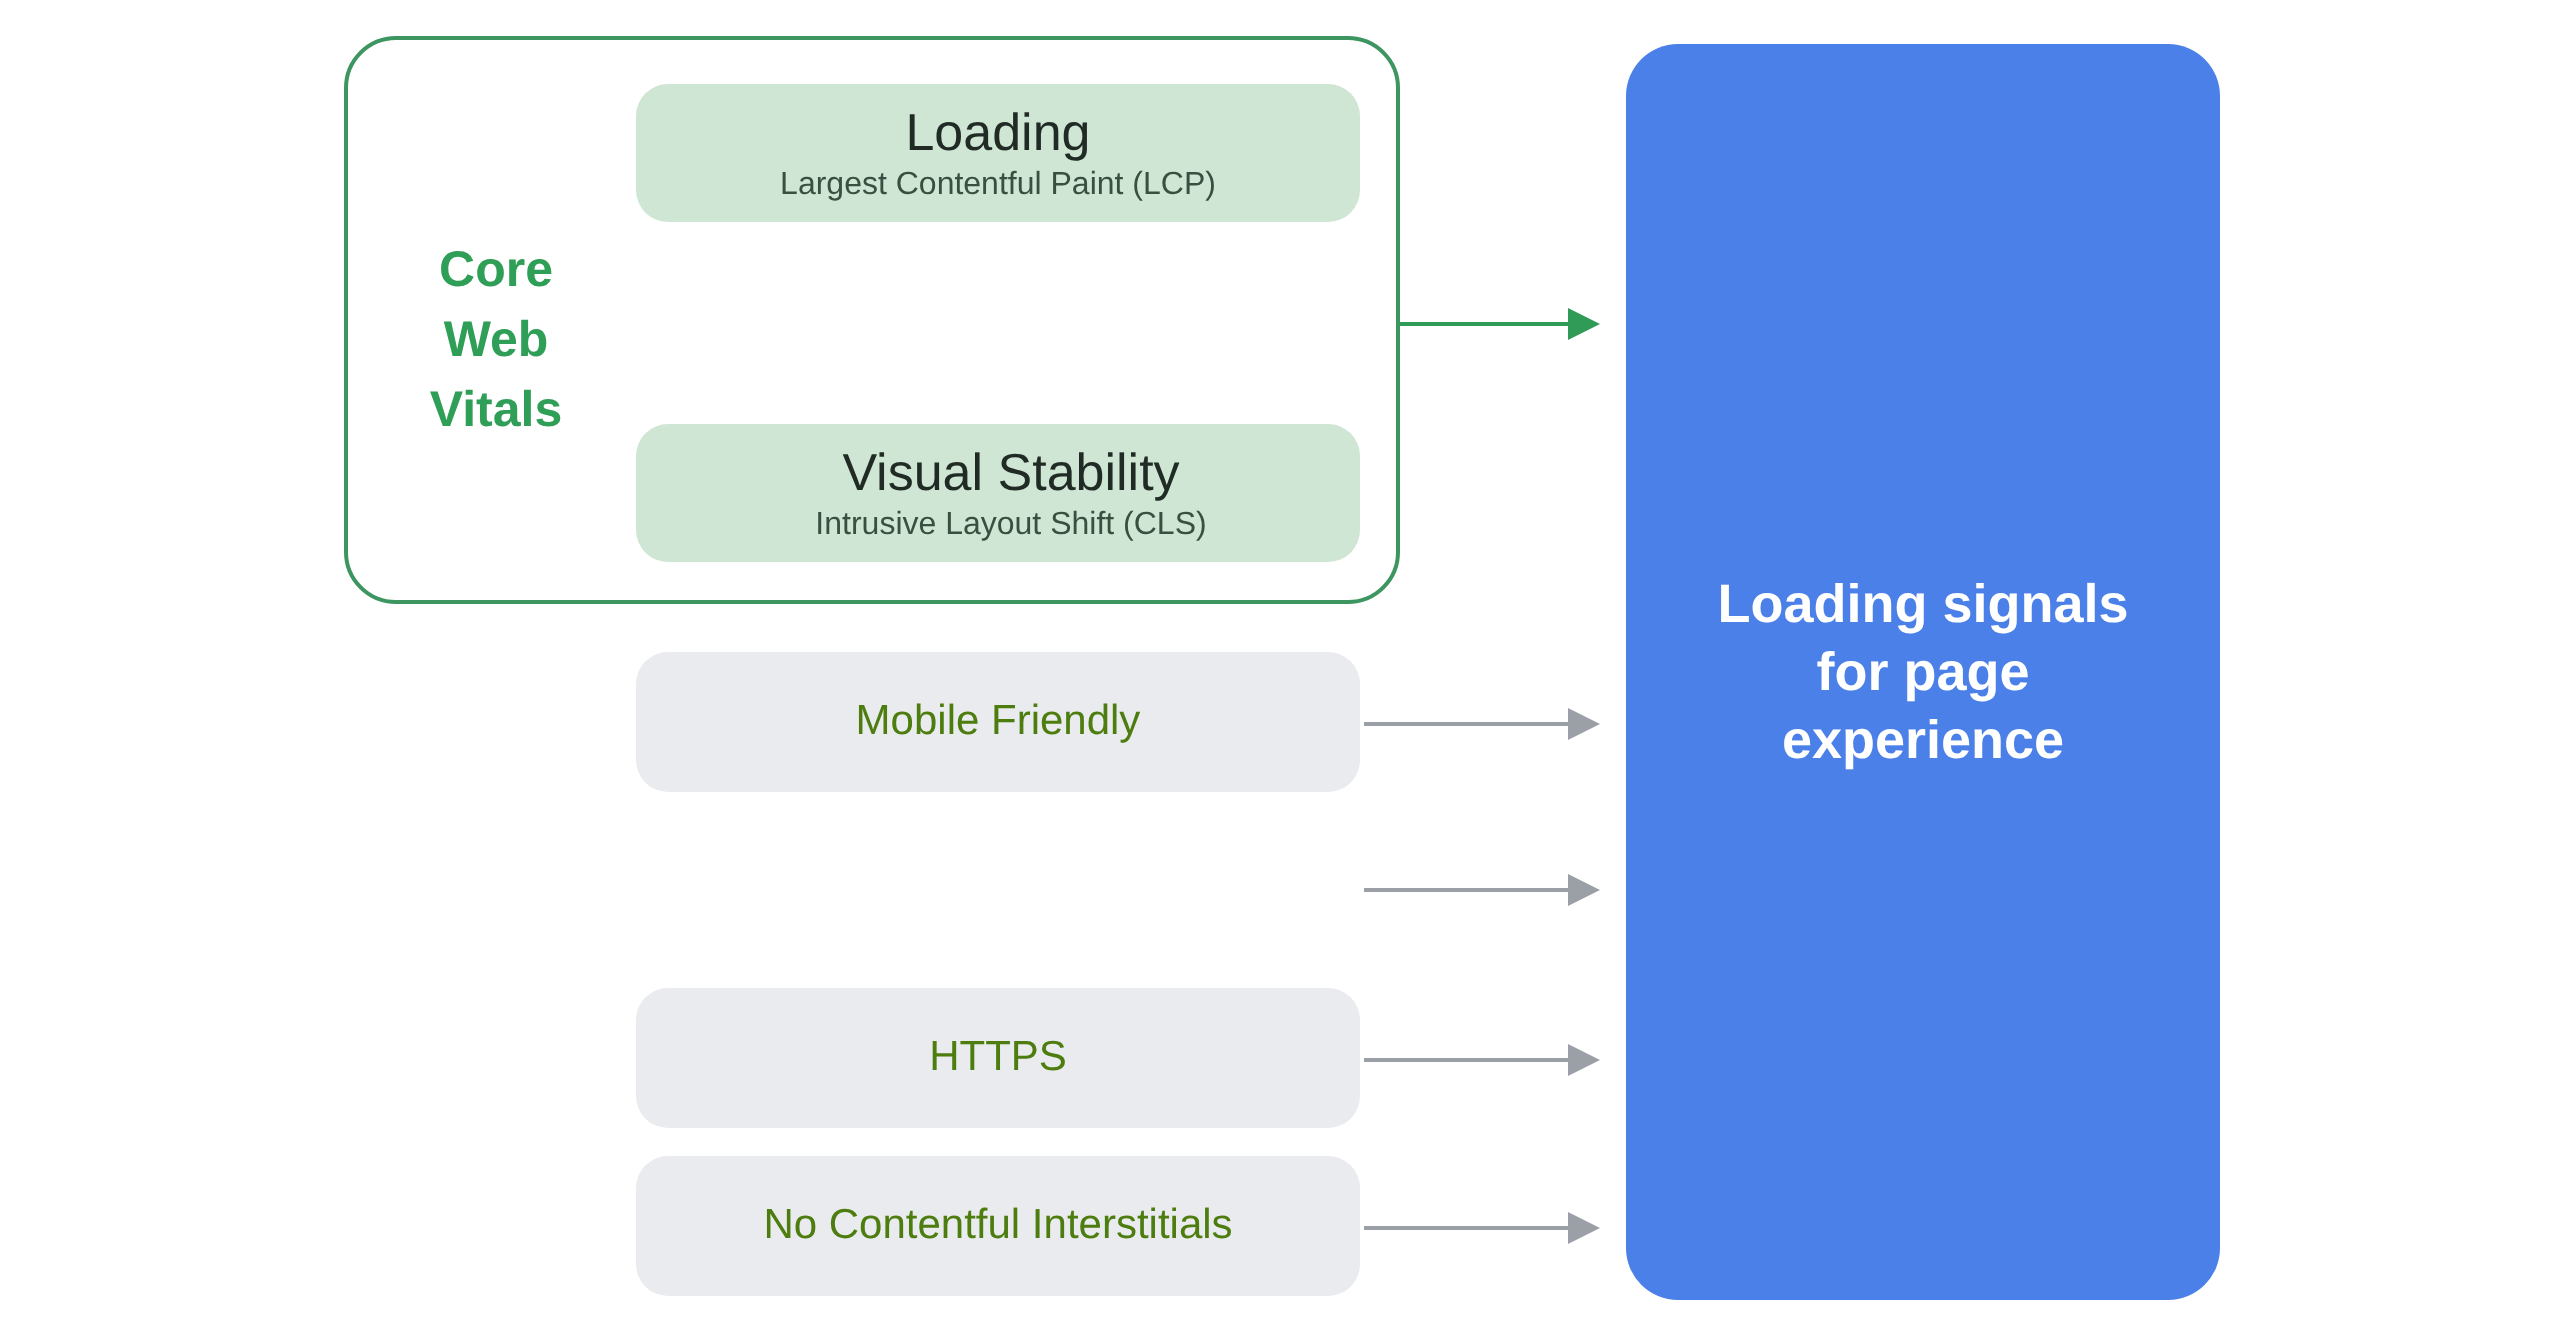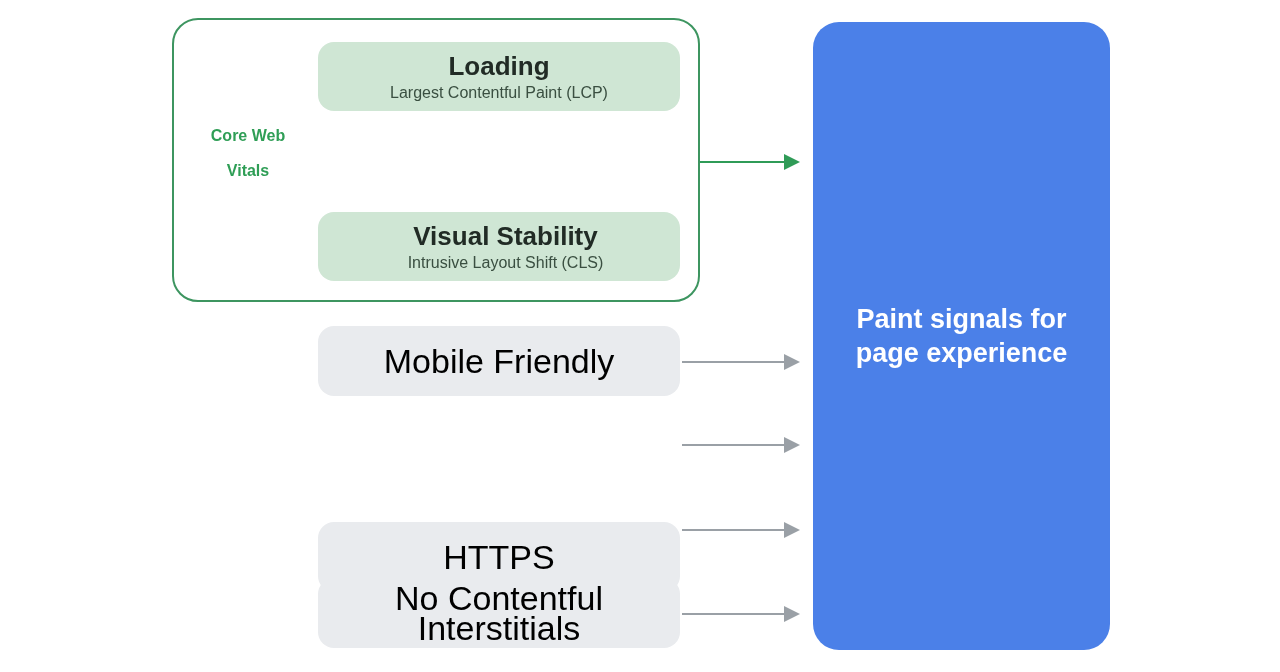--- a/index.html
+++ b/index.html
@@ -7,32 +7,32 @@
     position:relative;width:1280px;height:672px;background:#ffffff;overflow:hidden;
     font-family:"Liberation Sans","DejaVu Sans",sans-serif;
   }
   
   .cwv-group{
     position:absolute;left:172px;top:18px;width:528px;height:284px;
     background:#ffffff;border:2.5px solid #3d9560;border-radius:26px;box-sizing:border-box;
   }
   .cwv-label{
     position:absolute;left:192px;top:118px;width:112px;
-    color:#2f9e56;font-size:16px;font-weight:bold;line-height:35px;text-align:center;
+    color:#2f9e56;font-size:25px;font-weight:bold;line-height:35px;text-align:center;
   }
   .pill{
     position:absolute;left:318px;width:362px;border-radius:16px;
     display:flex;flex-direction:column;align-items:center;justify-content:center;
     text-align:center;box-sizing:border-box;
   }
   .pill.green{background:#cfe6d4;height:69px;}
-  .pill.green .pill-title{color:#212b25;font-size:26px;font-weight:700;line-height:30px;}
+  .pill.green .pill-title{color:#212b25;font-size:26px;font-weight:400;line-height:30px;}
   .pill.green .pill-sub{color:#3a4f41;font-size:16px;line-height:20px;margin-top:2px;}
   .pill.gray{background:#e9ebee;height:70px;}
-  .pill.gray .pill-label{color:#000000;font-size:34px;line-height:30px;}
+  .pill.gray .pill-label{color:#4d7c0f;font-size:21px;line-height:30px;}
   
   .arrow{position:absolute;display:flex;align-items:center;height:16px;}
   .arrow .arrow-line{flex:1;height:2.5px;}
   .arrow .arrow-head{width:0;height:0;border-top:8px solid transparent;border-bottom:8px solid transparent;}
   .arrow.green .arrow-line{background:#2f9b57;}
   .arrow.green .arrow-head{border-left:16px solid #2f9b57;}
   .arrow.gray .arrow-line{background:#9aa0a6;}
   .arrow.gray .arrow-head{border-left:16px solid #9aa0a6;}
   
   .result-box{
@@ -65,21 +65,21 @@
   </div>
 
   <div class="arrow green" style="left:700px;top:154px;width:100px;">
     <div class="arrow-line"></div>
     <div class="arrow-head"></div>
   </div>
 
   <div class="pill gray" style="top:326px;">
     <div class="pill-label">Mobile Friendly</div>
   </div>
-  <div class="pill gray" style="top:494px;margin-top:28px;">
+  <div class="pill gray" style="top:494px;">
     <div class="pill-label">HTTPS</div>
   </div>
   <div class="pill gray" style="top:578px;">
     <div class="pill-label">No Contentful Interstitials</div>
   </div>
 
   <div class="arrow gray" style="left:682px;top:354px;width:118px;">
     <div class="arrow-line"></div>
     <div class="arrow-head"></div>
   </div>
@@ -90,16 +90,16 @@
   <div class="arrow gray" style="left:682px;top:522px;width:118px;">
     <div class="arrow-line"></div>
     <div class="arrow-head"></div>
   </div>
   <div class="arrow gray" style="left:682px;top:606px;width:118px;">
     <div class="arrow-line"></div>
     <div class="arrow-head"></div>
   </div>
 
   <div class="result-box">
-    <div class="result-label">Paint signals for page experience</div>
+    <div class="result-label">Loading signals for page experience</div>
   </div>
 
 </div>
 
 </body></html>

